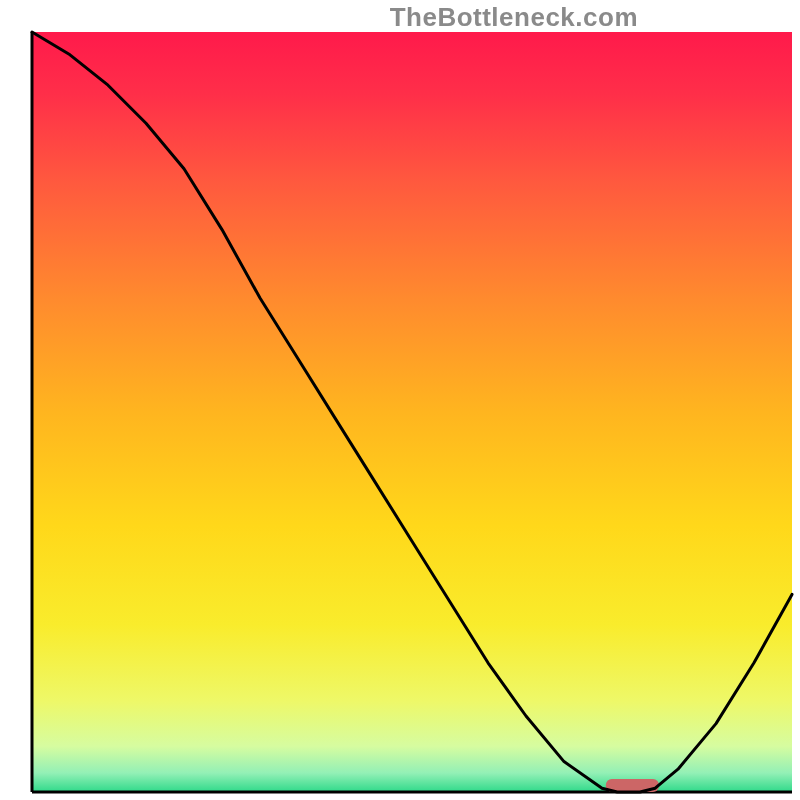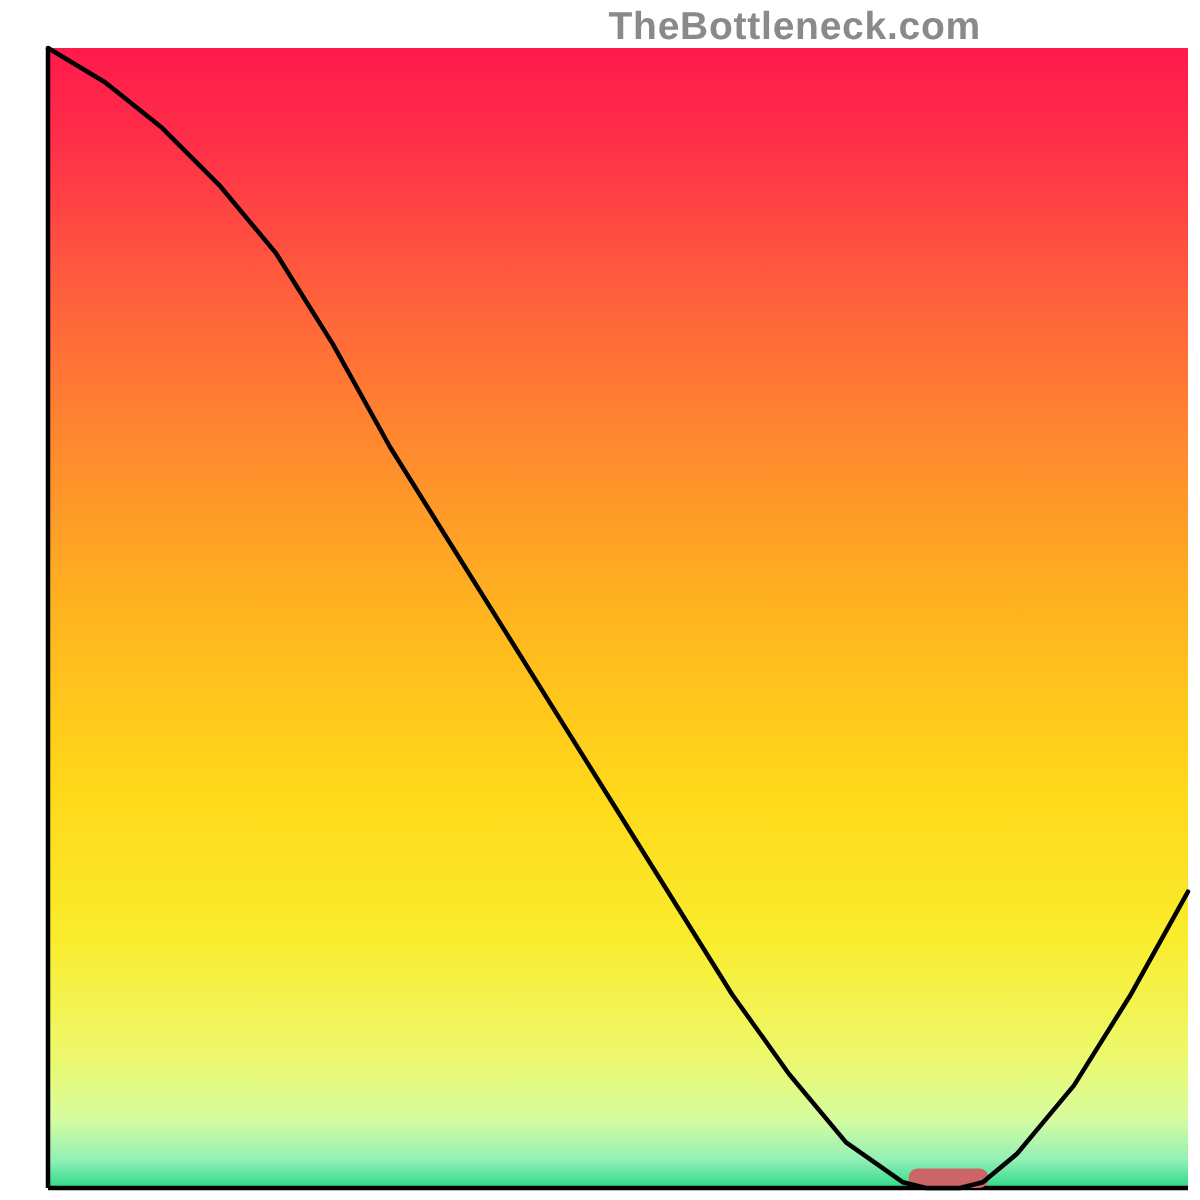--- a/index.html
+++ b/index.html
@@ -7,21 +7,20 @@
     padding: 0;
     width: 800px;
     height: 800px;
     background: #ffffff;
     font-family: Arial, Helvetica, sans-serif;
   }
   .frame {
     position: relative;
     width: 648px;
     height: 800px;
-    padding-left: 16px;
   }
   .watermark {
     position: absolute;
     top: 2px;
     right: 10px;
     font-size: 26px;
     font-weight: 600;
     color: #8a8a8a;
     letter-spacing: 0.5px;
   }

